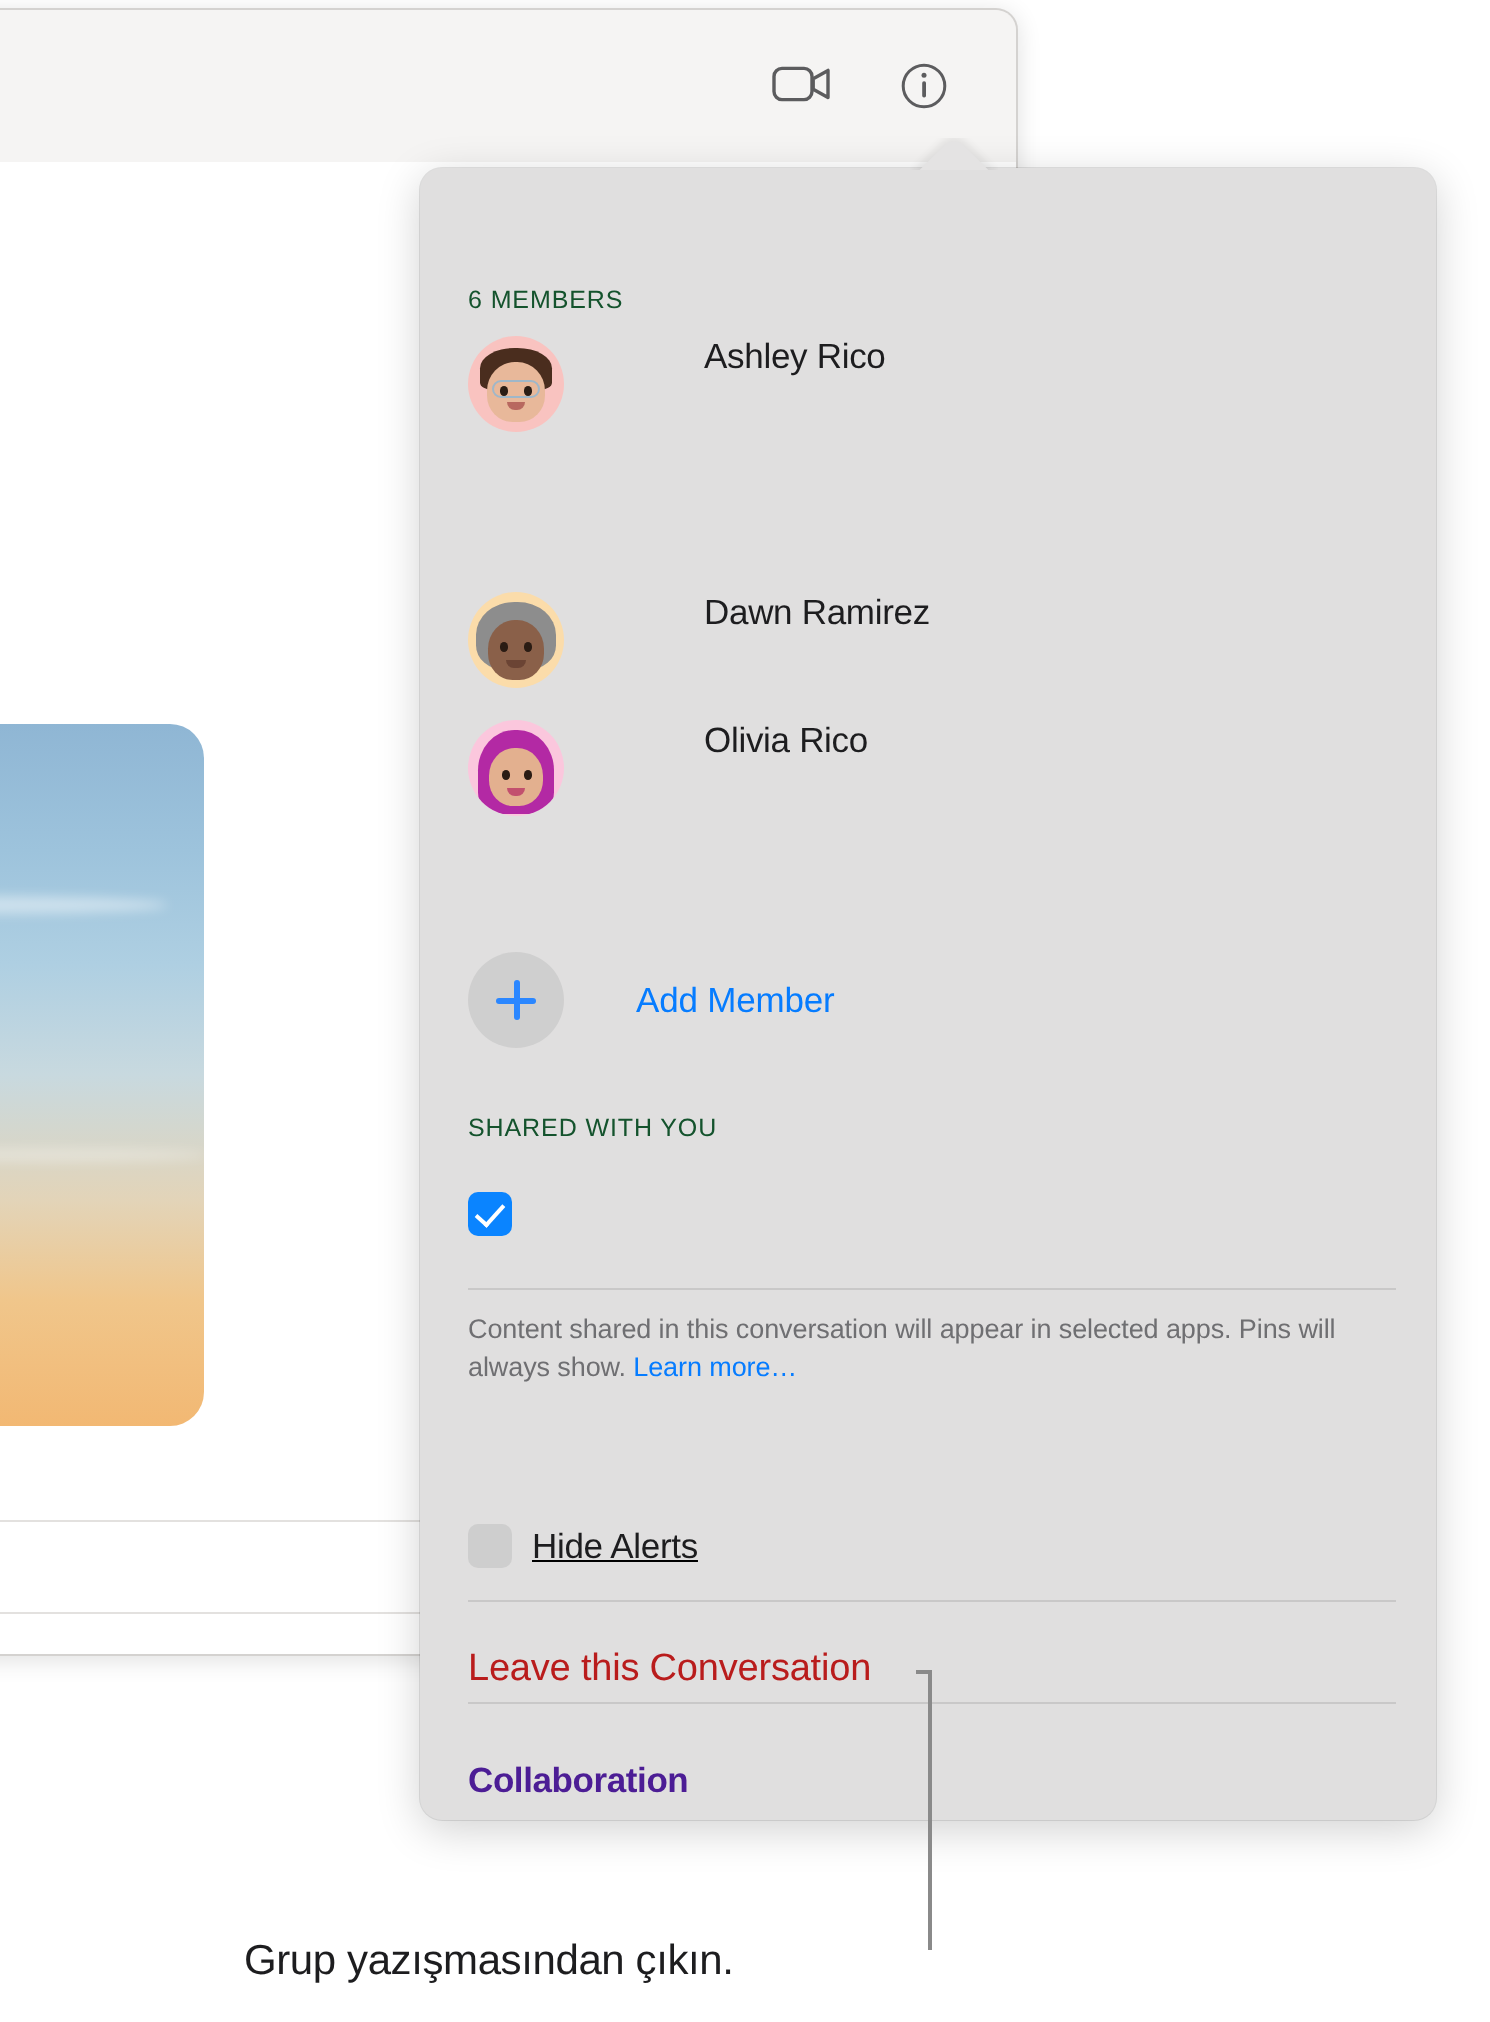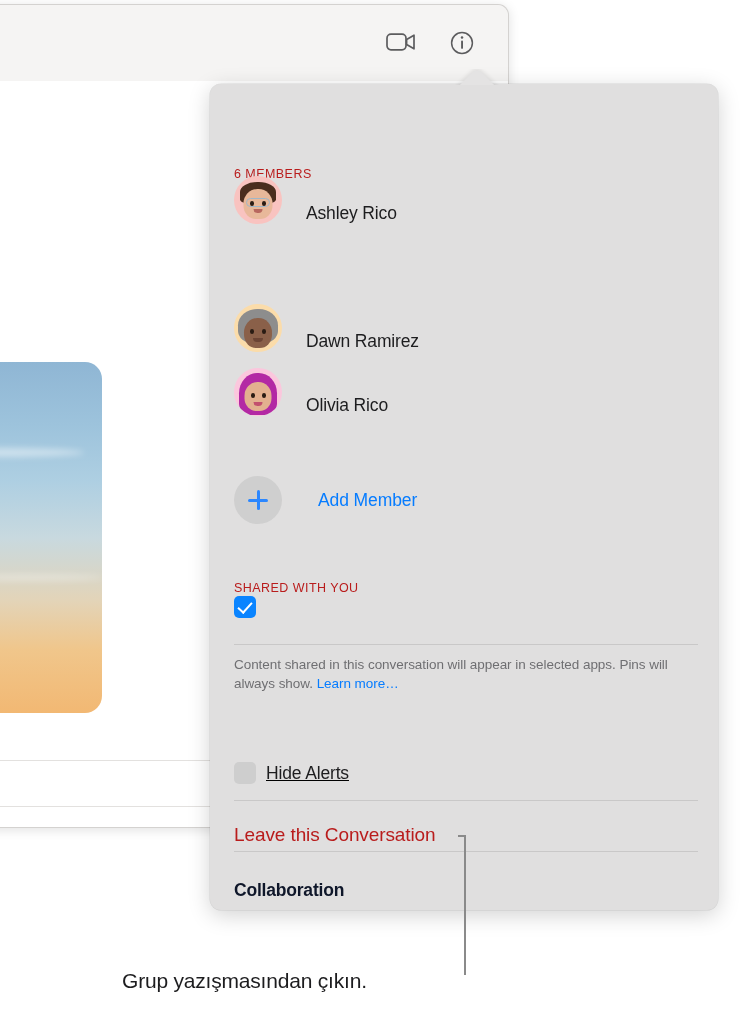--- a/index.html
+++ b/index.html
@@ -78,28 +78,28 @@
     box-shadow: -2px -2px 4px rgba(0,0,0,0.07);
   }
 
   .send-location {
     position: absolute; left: 24px; top: 3px;
     font-size: 17.5px; color: #067cff; letter-spacing: -0.1px;
     cursor: pointer;
   }
   .section-label {
     position: absolute; left: 24px;
-    font-size: 12.5px; color: #b91c1c; letter-spacing: 0.45px; margin-top: 24px;
+    font-size: 12.5px; color: #14532d; letter-spacing: 0.45px;
   }
   #members-label { top: 59px; }
   #shared-label  { top: 473px; }
 
   .member-row {
     position: absolute; left: 24px; width: 460px; height: 56px;
-    display: flex; align-items: flex-end;
+    display: flex; align-items: flex-start; gap: 46px;
   }
   .avatar {
     width: 48px; height: 48px; border-radius: 50%;
     flex: 0 0 48px; position: relative; overflow: hidden;
   }
   .member-name {
     margin-left: 24px; font-size: 17.5px; color: #1d1d1f; letter-spacing: -0.15px;
   }
 
   
@@ -153,21 +153,21 @@
     font-size: 13.5px; line-height: 19px; color: #6f6f72; letter-spacing:-0.05px;
   }
   .note-link { color:#067cff; cursor:pointer; }
 
   .leave-link {
     position:absolute; left:24px; top: 740px;
     font-size:19px; color:#b91c1c; letter-spacing:-0.1px; cursor:pointer;
   }
   .collab-title {
     position:absolute; left:24px; top: 796px;
-    font-size:17.5px; font-weight:700; color:#0f172a; letter-spacing:-0.2px;
+    font-size:17.5px; font-weight:700; color:#4c1d95; letter-spacing:-0.2px;
   }
 
   
   .callout-line { position:absolute; background:#8a8a8a; }
   #callout-h { left:458px; top:835px; width:8px; height:1.8px; }
   #callout-v { left:464px; top:835px; width:1.8px; height:140px; }
   .callout-caption {
     position:absolute; left:122px; top:957px;
     font-size:21px; color:#1d1d1f; letter-spacing:-0.2px; white-space:nowrap;margin-top:12px;
   }

